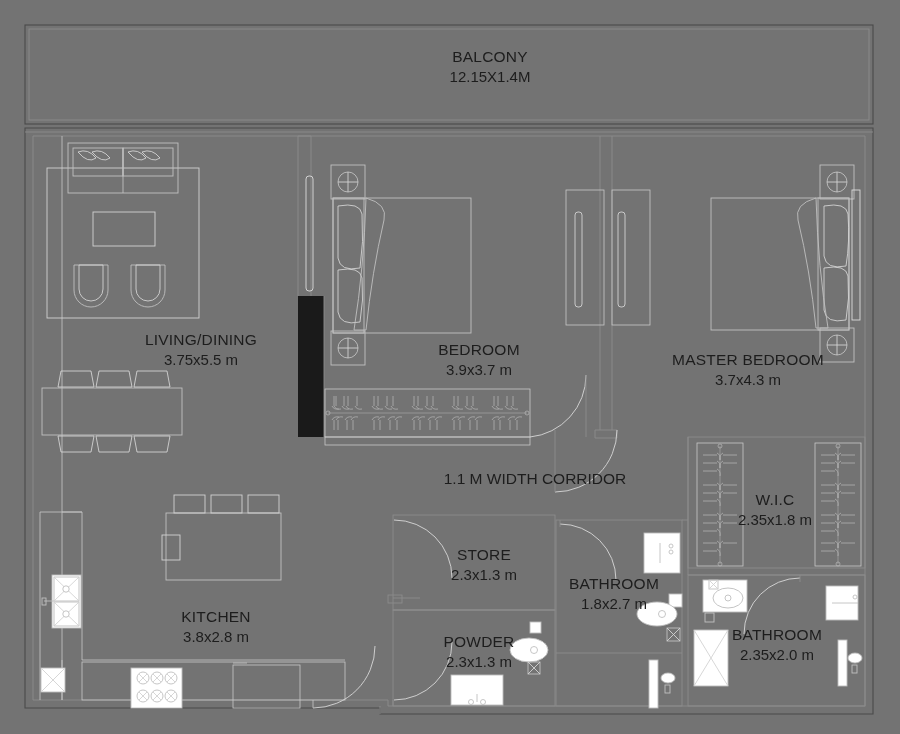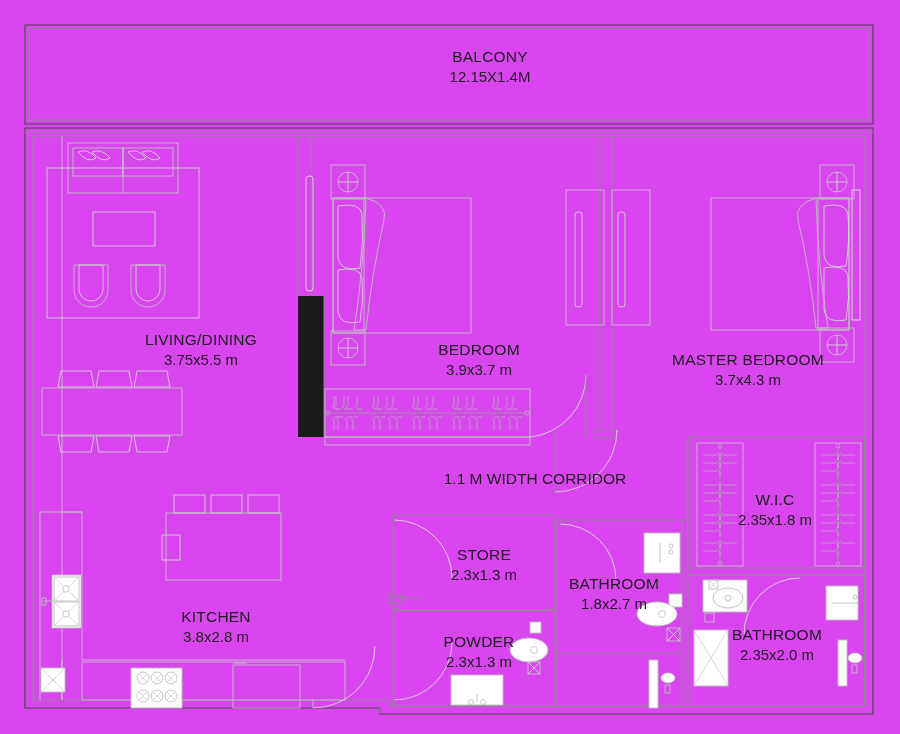--- a/index.html
+++ b/index.html
@@ -1,21 +1,21 @@
 <!DOCTYPE html>
 <html><head>
 <meta charset="utf-8">
 <title>Floor Plan</title>
 <style>
   html,body{margin:0;padding:0;background:#ffffff;}
   body{
     font-family:"Liberation Sans", sans-serif;
     width:900px;height:734px;overflow:hidden;
   }
-  #plan-root{position:relative;width:900px;height:734px;background:#d946ef;}
+  #plan-root{position:relative;width:900px;height:734px;background:#737373;}
   svg#floorplan{display:block;width:900px;height:734px;}
 
   .wall-heavy{fill:#1a1a1a;stroke:none;}
   .wall{fill:none;stroke:#4a4a4a;stroke-width:1.1;}
   .wall-thin{fill:none;stroke:#8c8c8c;stroke-width:0.9;}
   .wall-hair{fill:none;stroke:#c8c8c8;stroke-width:0.8;}
   .furn{fill:none;stroke:#d2d2d2;stroke-width:0.9;}
   .furn2{fill:none;stroke:#c0c0c0;stroke-width:0.9;}
   .fixture{fill:#ffffff;stroke:#bdbdbd;stroke-width:0.9;}
   .swing{fill:none;stroke:#d8d8d8;stroke-width:0.9;}

